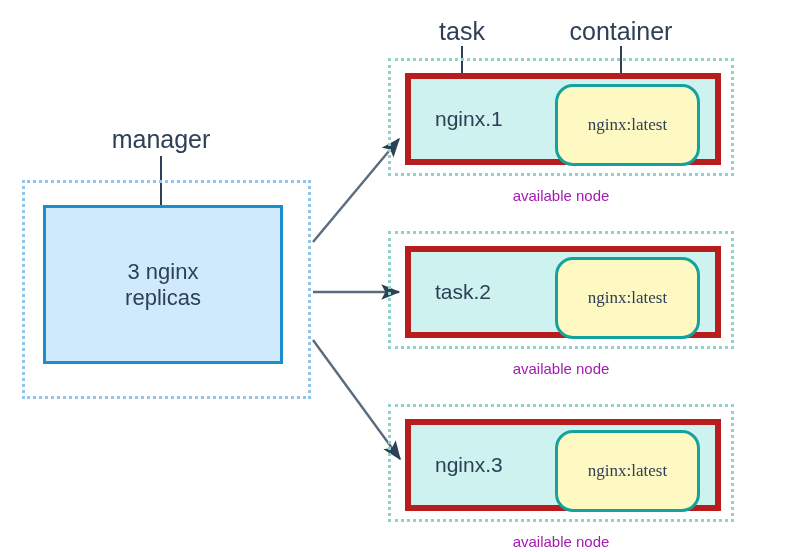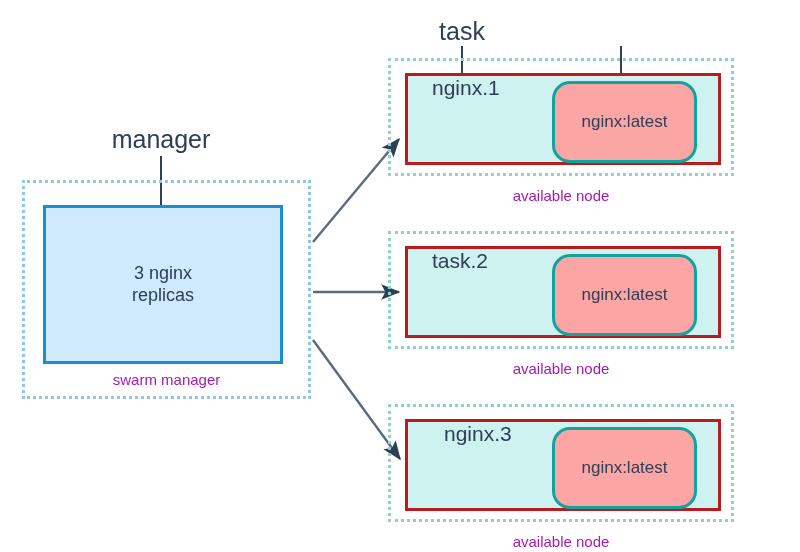--- a/index.html
+++ b/index.html
@@ -49,53 +49,54 @@
   .service-box {
     position: absolute;
     box-sizing: border-box;
     background: #cfeafc;
     border: 3px solid #1b8fce;
     display: flex;
     align-items: center;
     justify-content: center;
   }
   .service-label {
-    font-size: 18px;
+    font-size: 22px;
     line-height: 1.18;
     text-align: center;
     color: #2e4057;
     white-space: pre-line;
   }
 
   
   .task-box {
     position: absolute;
     box-sizing: border-box;
     background: #cdf2f0;
-    border: 3px solid #b91c1c;
+    border: 6px solid #b91c1c;
     display: flex;
-    align-items: flex-start;
+    align-items: center;
   }
   .task-name {
     font-size: 21px;
     color: #2e4057;
     margin-left: 24px;
     white-space: nowrap;
   }
 
   
   .container-box {
     position: absolute;
     box-sizing: border-box;
-    background: #fca5a5;
+    background: #fef9c3;
     border: 3px solid #14a39c;
     border-radius: 18px;
     display: flex;
     align-items: center;
     justify-content: center;
+    font-family: Liberation Serif, serif;
   }
   .container-name {
     font-size: 17px;
     color: #2e4057;
     white-space: nowrap;
   }
 
   
   .caption {
     position: absolute;
@@ -129,28 +130,28 @@
     <line x1="313" y1="277" x2="399" y2="277" stroke="#5a6b7d" stroke-width="2.4" marker-end="url(#arrowhead)"></line>
 
     <line x1="313" y1="325" x2="400" y2="444" stroke="#5a6b7d" stroke-width="2.4" marker-end="url(#arrowhead)"></line>
 
     <line x1="161" y1="141" x2="161" y2="229" stroke="#2e4057" stroke-width="2"></line>
     <line x1="462" y1="31" x2="462" y2="86" stroke="#2e4057" stroke-width="2"></line>
     <line x1="621" y1="31" x2="621" y2="89" stroke="#2e4057" stroke-width="2"></line>
   </svg>
 
   <div class="annot" style="left:412px; top:2px; width:100px;">task</div>
+  <div class="annot" style="left:546px; top:2px; width:150px;">container</div>
   <div class="annot" style="left:111px; top:110px; width:100px;">manager</div>
 
   <div class="dotted-group manager" style="left:22px; top:165px; width:289px; height:219px;">
     <div class="service-box" style="left:18px; top:22px; width:240px; height:159px;">
       <span class="service-label">3 nginx
 replicas</span>
     </div>
-    <div class="caption" style="left:0px; top:188px; width:283px;">swarm manager</div>
   </div>
 
   <div class="dotted-group node" style="left:388px; top:43px; width:346px; height:118px;">
     <div class="task-box" style="left:14px; top:12px; width:316px; height:92px;">
       <span class="task-name">nginx.1</span>
       <div class="container-box" style="left:144px; top:5px; width:145px; height:82px;">
         <span class="container-name">nginx:latest</span>
       </div>
     </div>
   </div>
@@ -160,21 +161,21 @@
     <div class="task-box" style="left:14px; top:12px; width:316px; height:92px;">
       <span class="task-name">task.2</span>
       <div class="container-box" style="left:144px; top:5px; width:145px; height:82px;">
         <span class="container-name">nginx:latest</span>
       </div>
     </div>
   </div>
   <div class="caption" style="left:388px; top:345px; width:346px;">available node</div>
 
   <div class="dotted-group node" style="left:388px; top:389px; width:346px; height:118px;">
-    <div class="task-box" style="left:14px; top:12px; width:316px; height:92px;padding-left:12px;">
+    <div class="task-box" style="left:14px; top:12px; width:316px; height:92px;">
       <span class="task-name">nginx.3</span>
       <div class="container-box" style="left:144px; top:5px; width:145px; height:82px;">
         <span class="container-name">nginx:latest</span>
       </div>
     </div>
   </div>
   <div class="caption" style="left:388px; top:518px; width:346px;">available node</div>
 
 </div>
 

